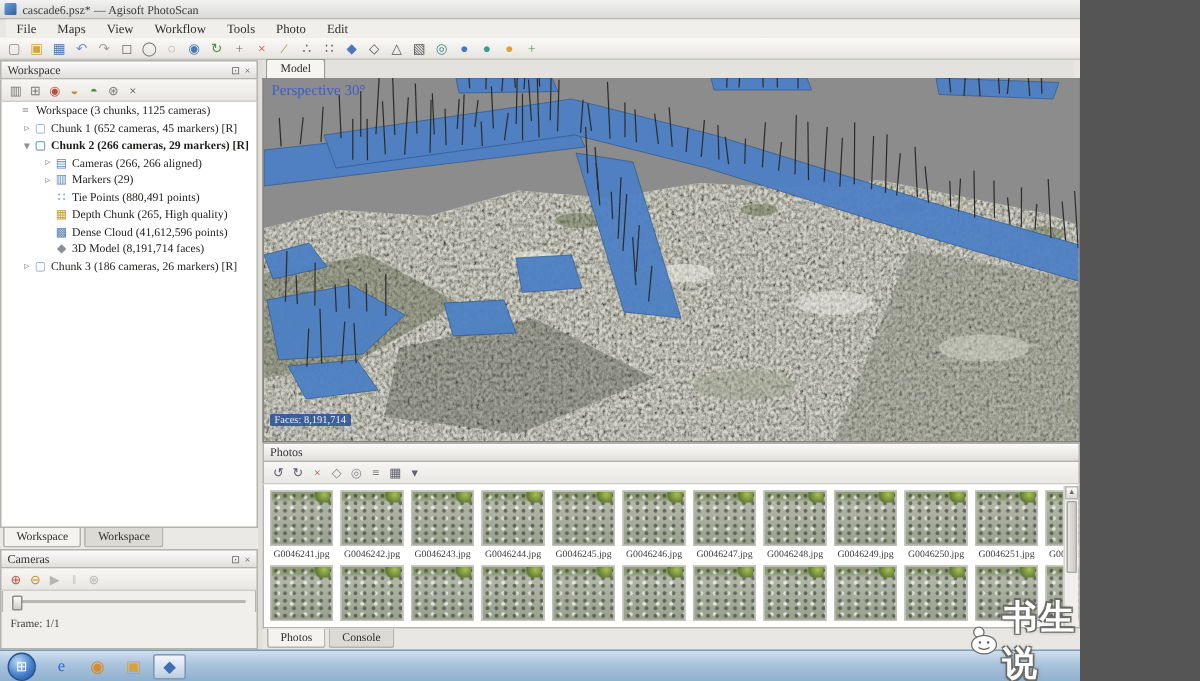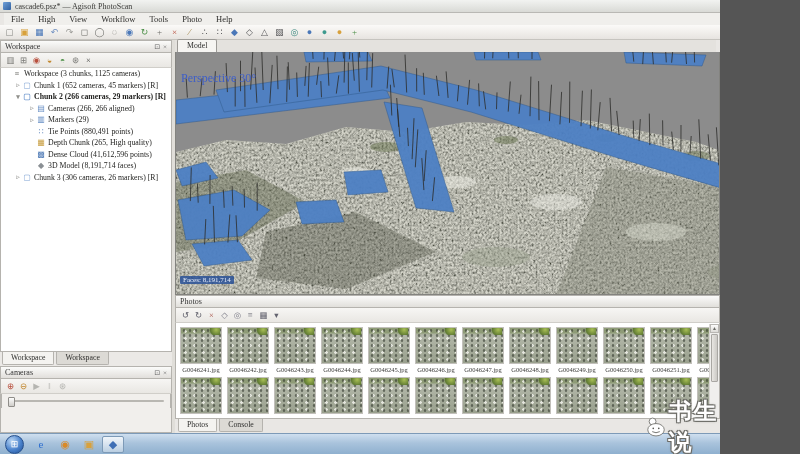--- a/index.html
+++ b/index.html
@@ -58,21 +58,21 @@
     border:1px solid #8f8d89;border-radius:1px;}
   .tl-frame{font-size:7.5px;color:#3c3c3a;padding:3px 0 0 6px;}
   .tl-body{border:1px solid #b5b3ae;border-top:none;background:#f1efec;position:absolute;left:0;right:0;top:28px;bottom:0;}
   
   .model-tabstrip{position:absolute;left:0;top:0;right:4px;height:12px;display:flex;align-items:flex-end;
     border-bottom:1px solid #9c9a96;background:#e4e2de;}
   .mtab{font-size:7.8px;padding:1px 9px 0;height:11px;background:#f6f5f2;border:1px solid #9c9a96;
     border-bottom:none;border-radius:2px 2px 0 0;margin-left:2px;color:#2e2e2c;}
   .viewport{position:absolute;left:0;top:12px;right:0;height:243px;background:#8c8c8c;
     border:1px solid #83837f;border-top:none;box-sizing:border-box;overflow:hidden;}
-  .vp-overlay{position:absolute;left:5px;top:19px;font-size:12px;color:#3d5ec9;z-index:5;}
+  .vp-overlay{position:absolute;left:5px;top:3px;font-size:10px;color:#3d5ec9;z-index:5;}
   .vp-status{position:absolute;left:4px;bottom:10px;font-size:7px;color:#e8eefc;background:rgba(40,80,150,.85);
     padding:0 3px;border-radius:1px;z-index:5;}
   
   .photos-panel{position:absolute;left:0;top:255px;right:0;bottom:0;}
   .photos-body{position:absolute;left:0;top:28px;right:0;bottom:14px;background:#fff;
     border:1px solid #b5b3ae;border-top:none;overflow:hidden;}
   .thumb-row{display:flex;gap:5px;padding:4px 3px 0 4px;}
   .thumb{width:42px;flex:0 0 auto;}
   .thumb-img{width:42px;height:37px;border:1px solid #c2c0bb;box-sizing:border-box;position:relative;
     background-color:#a3a79a;
@@ -121,26 +121,26 @@
     <span class="win-btns">
       <span class="win-btn">–</span>
       <span class="win-btn">▢</span>
       <span class="win-btn close">×</span>
     </span>
   </div>
 
   <div class="menubar">
 
   <span class="menu-item">File</span>
-      <span class="menu-item">High</span>
+      <span class="menu-item">Maps</span>
       <span class="menu-item">View</span>
       <span class="menu-item">Workflow</span>
       <span class="menu-item">Tools</span>
       <span class="menu-item">Photo</span>
-      <span class="menu-item">Help</span>
+      <span class="menu-item">Edit</span>
     </div>
 
   <div class="toolbar">
 
   <span class="tb-icon" style="color: rgb(138, 138, 134);">▢</span>
       <span class="tb-icon" style="color: rgb(216, 161, 60);">▣</span>
       <span class="tb-icon" style="color: rgb(74, 119, 184);">▦</span>
       <span class="tb-icon" style="color: rgb(111, 143, 192);">↶</span>
       <span class="tb-icon" style="color: rgb(154, 154, 150);">↷</span>
       <span class="tb-icon" style="color: rgb(111, 111, 107);">◻</span>
@@ -236,21 +236,21 @@
 
           <div class="trow lv2">
             <span class="texp"></span>
             <span class="ticon" style="color: rgb(138, 143, 148);">◆</span>
             <span>3D Model (8,191,714 faces)</span>
           </div>
 
           <div class="trow lv1">
             <span class="texp">▹</span>
             <span class="ticon" style="color: rgb(127, 163, 212);">▢</span>
-            <span>Chunk 3 (306 cameras, 26 markers) [R]</span>
+            <span>Chunk 3 (186 cameras, 26 markers) [R]</span>
           </div>
         </div>
     </div>
 
     <div class="left-tabs">
       <span class="tab active">Workspace</span>
       <span class="tab">Workspace</span>
     </div>
 
     <div class="timeline-panel">
@@ -268,20 +268,21 @@
           <span class="mini-icon" style="color: rgb(181, 181, 177);">▶</span>
           <span class="mini-icon" style="color: rgb(181, 181, 177);">‖</span>
           <span class="mini-icon" style="color: rgb(181, 181, 177);">⊛</span>
         </div>
       <div class="tl-body">
         <div class="tl-slider-row">
           <div class="tl-groove">
             <div class="tl-handle"></div>
           </div>
         </div>
+        <div class="tl-frame">Frame: 1/1</div>
       </div>
     </div>
   </div>
 
   <div class="splitter-v"></div>
 
   <div class="right-col">
 
     <div class="model-tabstrip">
       <span class="mtab">Model</span>

